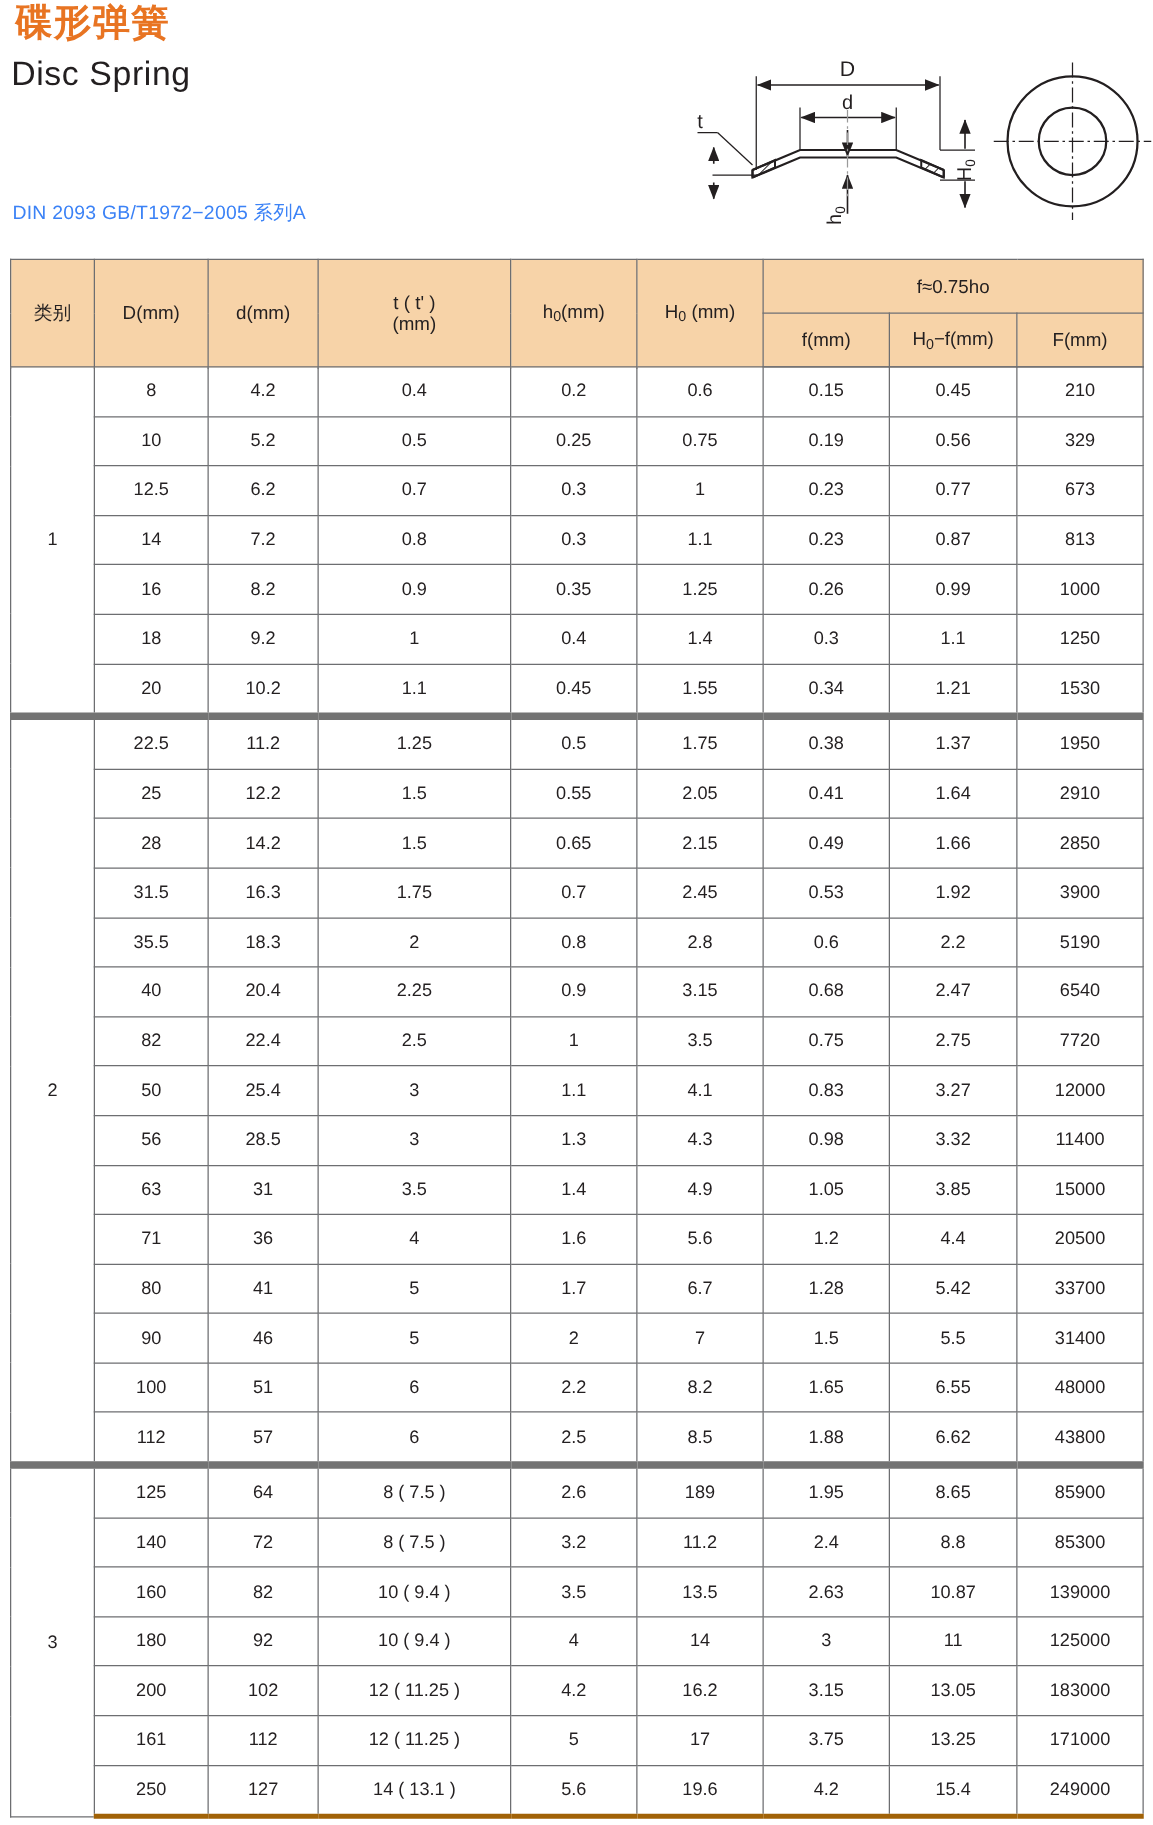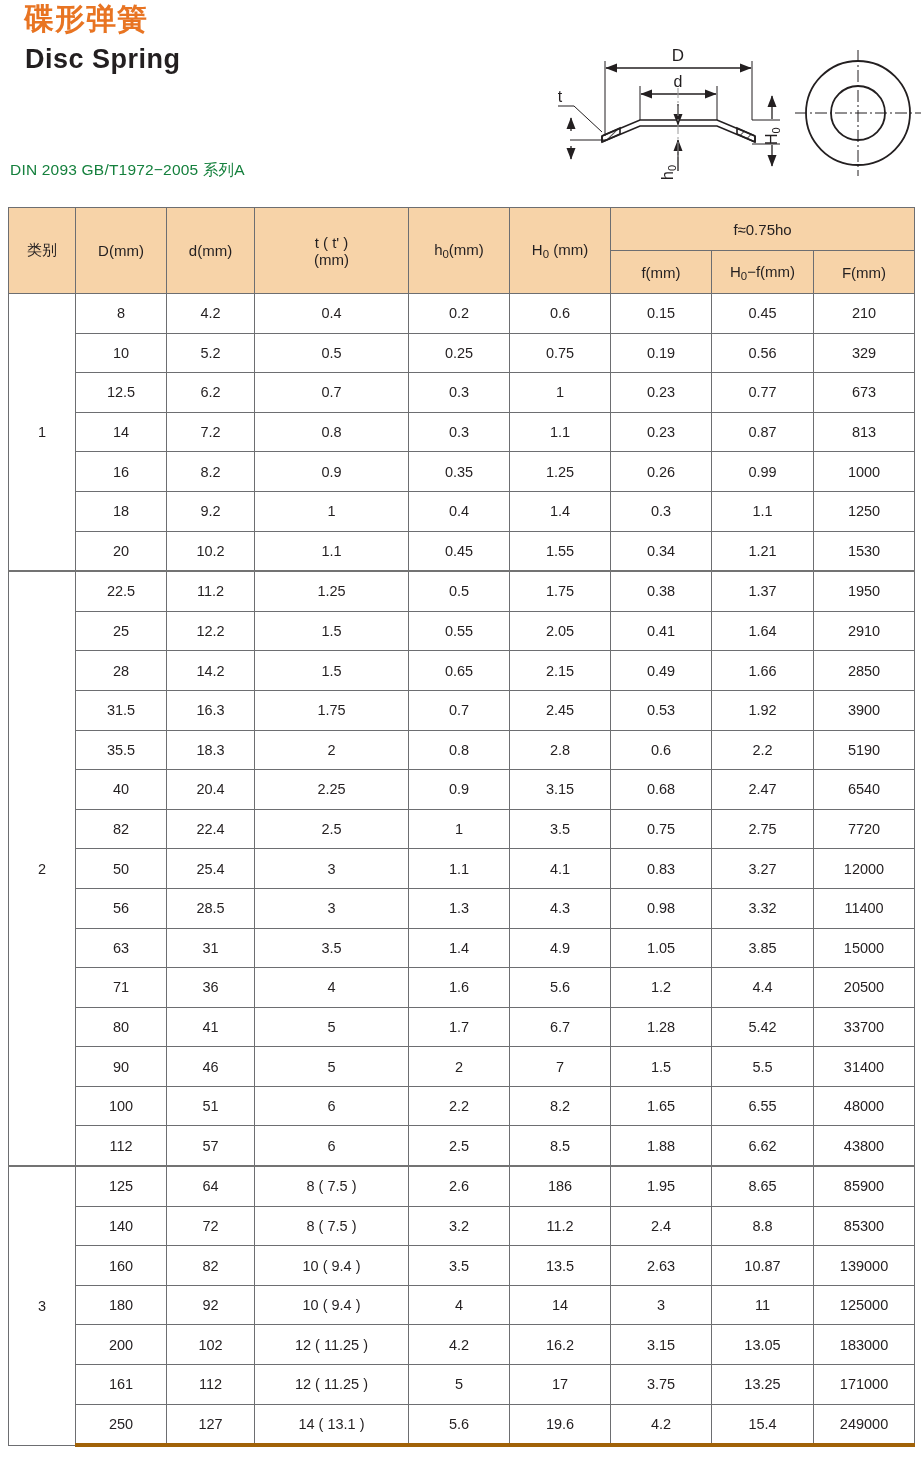--- a/index.html
+++ b/index.html
@@ -16,44 +16,43 @@
     overflow: hidden;
   }
 
   
   .header {
     position: relative;
     height: 200px;
   }
   .title-zh {
     position: absolute;
-    left: 24px;
+    left: 12px;
     top: 2px;
     font-size: 30px;
     font-weight: bold;
     color: #e87422;
     letter-spacing: 1px;
     line-height: 1.15;
   }
   .title-en {
     position: absolute;
     left: 9px;
     top: 44px;
     font-size: 27px;
-    font-weight: bold;
+    font-weight: normal;
     color: #231f20;
     letter-spacing: 0.5px;
-    margin-left: 16px;
   }
   .subtitle {
     position: absolute;
     left: 10px;
     top: 160px;
     font-size: 15.5px;
-    color: #15803d;
+    color: #3b82f6;
     letter-spacing: 0.2px;
   }
   .drawing {
     position: absolute;
     left: 540px;
     top: 28px;
   }
 
   
   .table-wrap {
@@ -89,21 +88,21 @@
 
   table.spec tbody td { height: 38.6px; }
 
   
   td.cat {
     font-size: 15px;
     border-left: 1px solid #6d6e71;
     border-right: 1px solid #6d6e71;
   }
   
-  tr.group-start > td { border-top: 2px solid #737373; margin-top: 16px; }
+  tr.group-start > td { border-top: 6px solid #737373; margin-top: 16px; }
   tbody tr:last-child > td { border-bottom: 4px solid #a16207; }
 
   .sub { font-size: 0.76em; vertical-align: -0.25em; }
 </style>
 </head>
 <body>
 
 <div class="header">
 
   <div class="title-zh">碟形弹簧</div>
@@ -447,21 +446,21 @@
           <td>1.88</td>
           <td>6.62</td>
           <td>43800</td>
         </tr>
         <tr class="group-start">
           <td class="cat" rowspan="7">3</td>
           <td>125</td>
           <td>64</td>
           <td>8 ( 7.5 )</td>
           <td>2.6</td>
-          <td>186</td>
+          <td>189</td>
           <td>1.95</td>
           <td>8.65</td>
           <td>85900</td>
         </tr>
         <tr>
           <td>140</td>
           <td>72</td>
           <td>8 ( 7.5 )</td>
           <td>3.2</td>
           <td>11.2</td>

